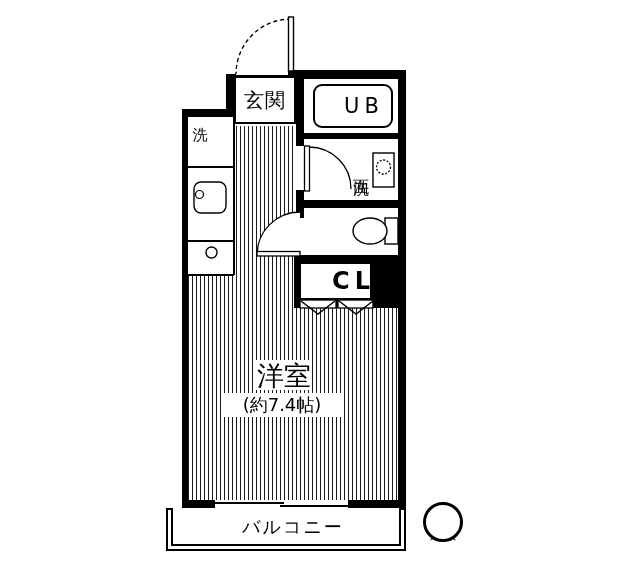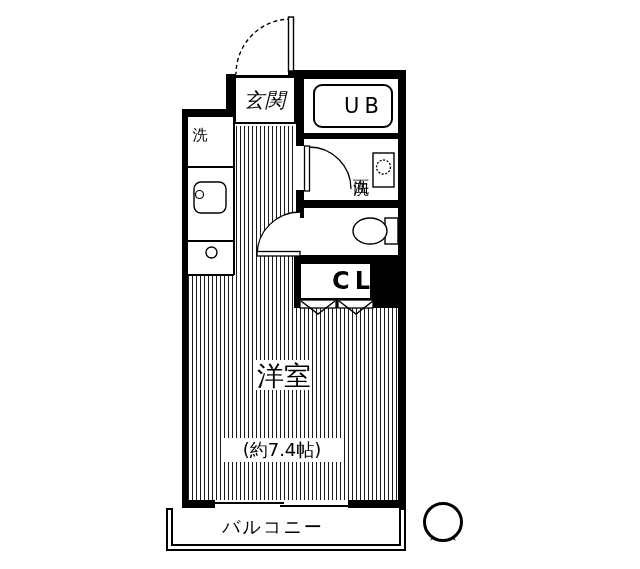--- a/index.html
+++ b/index.html
@@ -39,21 +39,21 @@
   <div class="wall" style="left:348px;top:500px;width:58px;height:8px;"></div>
   <div class="wall" style="left:296px;top:79px;width:8px;height:67px;"></div>
   <div class="wall" style="left:296px;top:190px;width:8px;height:28px;"></div>
   <div class="wall" style="left:296px;top:133px;width:102px;height:6px;"></div>
   <div class="wall" style="left:296px;top:200px;width:102px;height:8px;"></div>
   <div class="wall" style="left:294px;top:255px;width:112px;height:53px;"></div>
 
   <div class="thinline" style="left:236px;top:75px;width:52px;height:2px;"></div>
 
   <div class="roombox" style="left:234px;top:76px;width:62px;height:48px;"></div>
-  <div class="label" style="left:234px;top:76px;width:62px;height:48px;font-size:20px;letter-spacing:1px;font-style:italic;">玄関</div>
+  <div class="label" style="left:234px;top:76px;width:62px;height:48px;font-size:20px;letter-spacing:1px;">玄関</div>
 
   <div class="roombox" style="left:313px;top:84px;width:80px;height:44px;border-radius:9px;"></div>
   <div class="label" style="left:313px;top:84px;width:80px;height:44px;font-size:21px;letter-spacing:5px;padding-left:22px;box-sizing:border-box;">UB</div>
 
   <div class="label" style="left:351px;top:145px;width:20px;height:44px;font-size:16px;writing-mode:vertical-rl;">洗面</div>
 
   <div class="label" style="left:189px;top:125px;width:22px;height:20px;font-size:15px;">洗</div>
 
   <div class="thinline" style="left:233px;top:117px;width:2px;height:158px;"></div>
   <div class="thinline" style="left:188px;top:166px;width:46px;height:2px;"></div>
@@ -61,21 +61,21 @@
   <div class="thinline" style="left:188px;top:274px;width:46px;height:2px;"></div>
 
   <div class="roombox" style="left:299px;top:262px;width:73px;height:38px;"></div>
   <div class="label" style="left:315px;top:262px;width:73px;height:38px;font-size:24px;letter-spacing:5px;padding-left:4px;box-sizing:border-box;font-weight:bold;">CL</div>
 
   <div class="thinline" style="left:215px;top:502px;width:69px;height:2px;"></div>
   <div class="thinline" style="left:280px;top:505px;width:68px;height:2px;"></div>
 
   <div class="balcony-outer"></div>
   <div class="balcony-inner"></div>
-  <div class="label" style="left:158px;top:510px;width:230px;height:34px;font-size:18px;letter-spacing:2px;">バルコニー</div>
+  <div class="label" style="left:178px;top:510px;width:230px;height:34px;font-size:18px;letter-spacing:2px;">バルコニー</div>
 
   <svg class="svgov" width="640" height="569" viewBox="0 0 640 569">
 
     <path d="M291,19 A55,55 0 0 0 236,74" fill="none" stroke="#000" stroke-width="1.4" stroke-dasharray="4,3"></path>
     <rect x="288.5" y="17" width="5" height="54" fill="#fff" stroke="#000" stroke-width="1.4"></rect>
 
     <path d="M309,147 A42,42 0 0 1 351,189" fill="none" stroke="#000" stroke-width="1.3"></path>
     <rect x="304.5" y="146" width="5" height="45" fill="#fff" stroke="#000" stroke-width="1.3"></rect>
 
     <path d="M300,255 L257,255 A43,43 0 0 1 300,212 Z" fill="#fff" stroke="none"></path>
@@ -95,17 +95,17 @@
 
     <rect x="300" y="300" width="36" height="8" fill="#fff" stroke="#000" stroke-width="1.3"></rect>
     <rect x="338" y="300" width="35" height="8" fill="#fff" stroke="#000" stroke-width="1.3"></rect>
     <polyline points="301,301 318,314 335,301" fill="none" stroke="#000" stroke-width="1.4"></polyline>
     <polyline points="339,301 356,314 373,301" fill="none" stroke="#000" stroke-width="1.4"></polyline>
 
     <polygon points="443,505 450.5,533 456,540.5 443,534.5 430,540.5 435.5,533" fill="#000"></polygon>
   </svg>
 
   <div class="label bg" style="left:256px;top:360px;width:56px;height:30px;font-size:27px;">洋室</div>
-  <div class="label bg" style="left:222px;top:393px;width:120px;height:24px;font-size:18px;margin-top:45px;">(約7.4帖)</div>
+  <div class="label bg" style="left:222px;top:393px;width:120px;height:24px;font-size:18px;">(約7.4帖)</div>
 
   <div class="compass-circle"></div>
 
 </div>
 
 </body></html>

